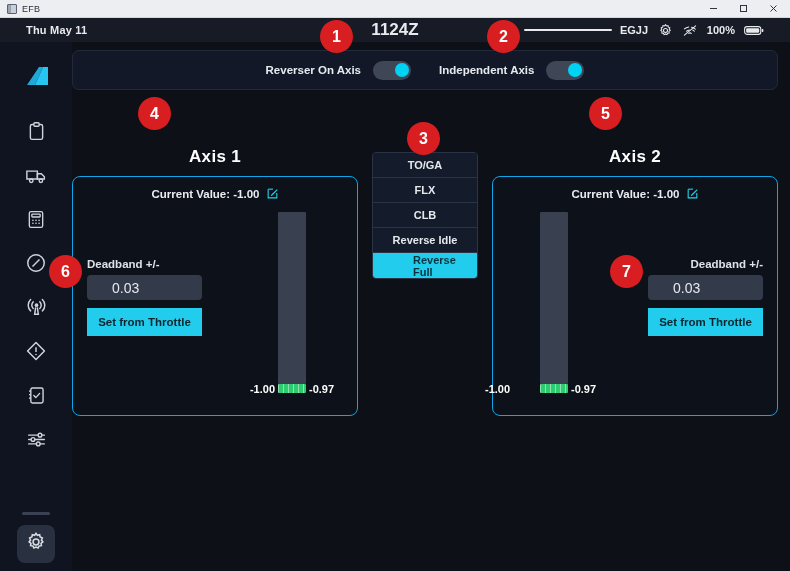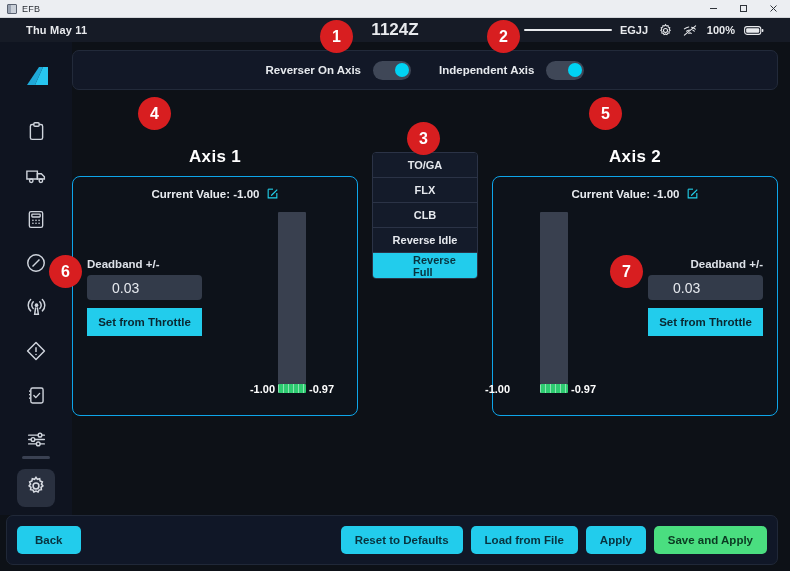--- a/index.html
+++ b/index.html
@@ -531,29 +531,20 @@
                 <div class="meter-max">-0.97</div>
               </div>
             </div>
           </div>
         </div>
 
       </div>
     </div>
   </div>
 
-  <div id="bottombar">
-    <div class="btn" id="btn-back">Back</div>
-    <div id="bottom-right">
-      <div class="btn">Reset to Defaults</div>
-      <div class="btn">Load from File</div>
-      <div class="btn">Apply</div>
-      <div class="btn green">Save and Apply</div>
-    </div>
-  </div>
 
   <div class="marker" style="left:320px;top:2px">1</div>
   <div class="marker" style="left:487px;top:2px">2</div>
   <div class="marker" style="left:407px;top:104px">3</div>
   <div class="marker" style="left:138px;top:79px">4</div>
   <div class="marker" style="left:589px;top:79px">5</div>
   <div class="marker" style="left:49px;top:237px">6</div>
   <div class="marker" style="left:610px;top:237px">7</div>
 
 </div>

